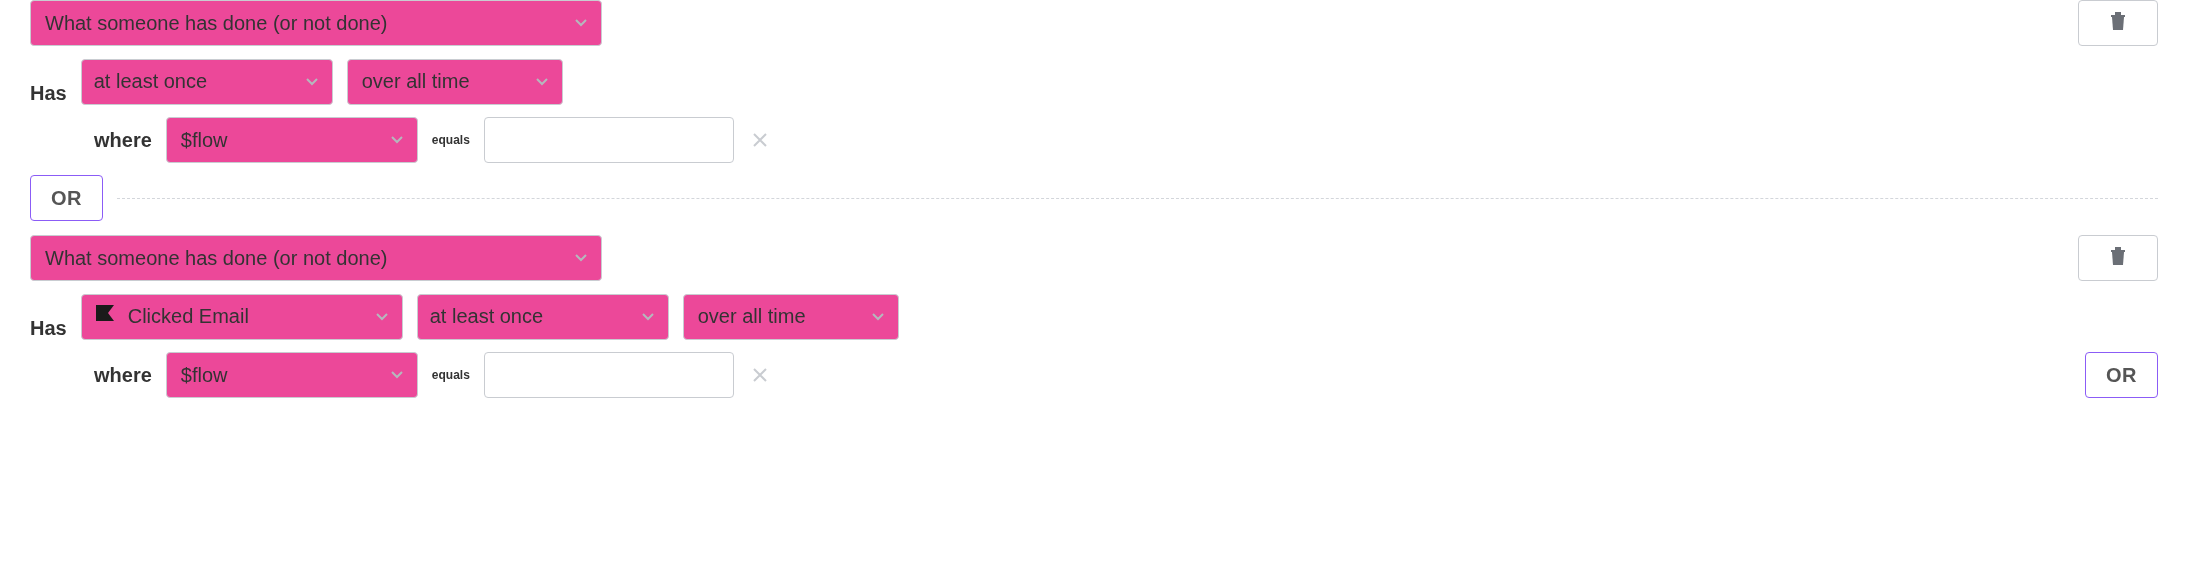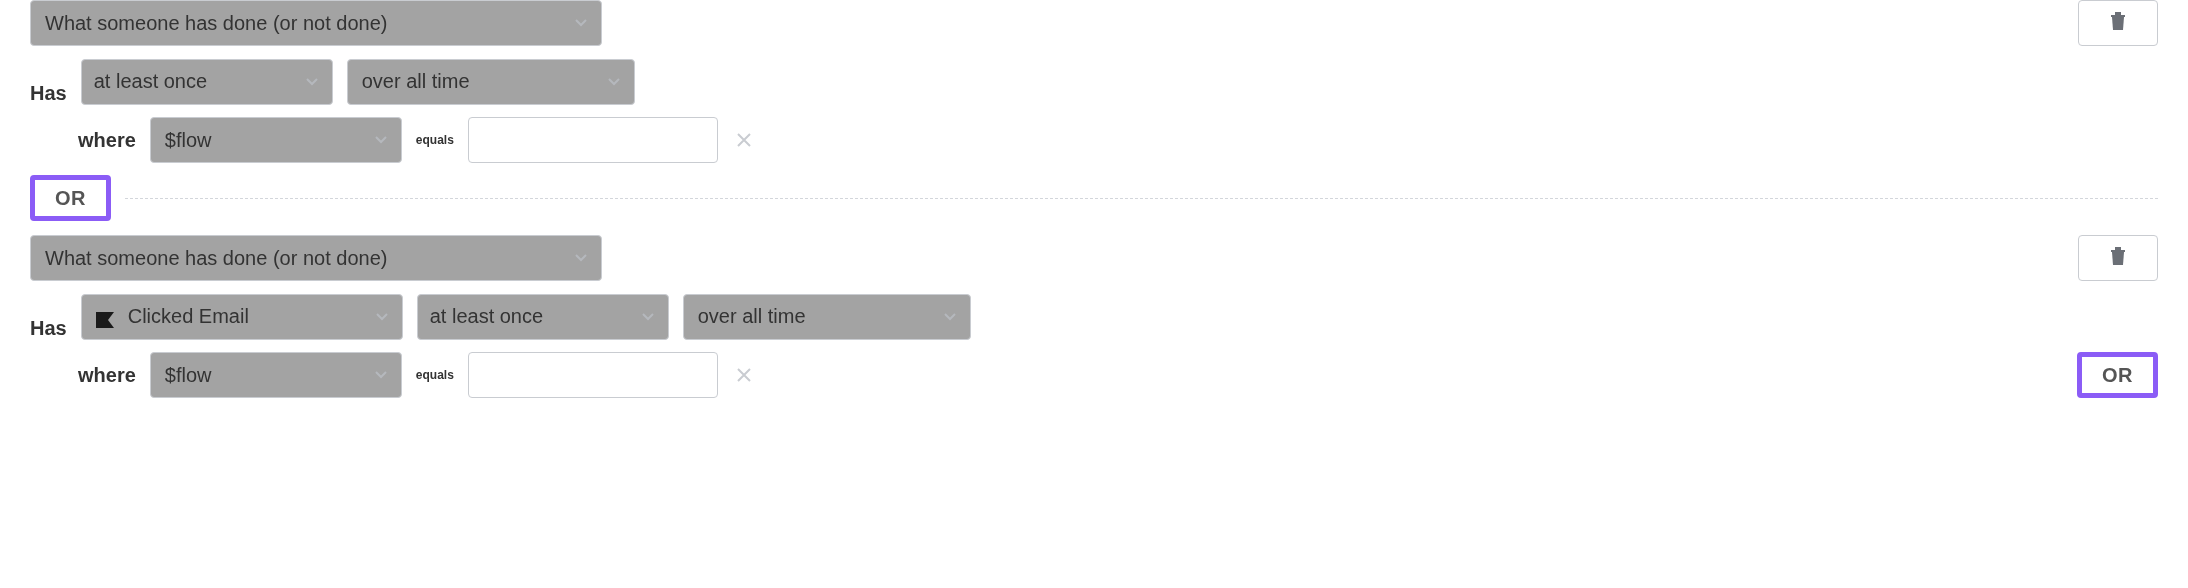--- a/index.html
+++ b/index.html
@@ -25,34 +25,34 @@
   .label {
     font-weight: 600;
     color: #333;
     font-size: 20px;
     margin-top: 24px;
   }
   .where-label {
     font-weight: 600;
     color: #333;
     font-size: 20px;
-    margin-left: 0;
+    margin-left: 16px;
   }
   .equals-label {
     font-weight: 600;
     color: #333;
     font-size: 12px;
   }
   .select {
     display: flex;
     align-items: center;
     justify-content: space-between;
     border: 1px solid #c9ccd1;
     border-radius: 4px;
-    background: #a3a3a3;
+    background: #ec4899;
     height: 46px;
     padding: 0 14px;
     cursor: pointer;
     position: relative;
   }
   .select .text {
     color: #333;
     font-size: 20px;
     white-space: nowrap;
     overflow: hidden;
@@ -65,21 +65,21 @@
   }
   .select .caret svg { display: block; }
   .select .flag-icon {
     margin-right: 12px;
     display: flex;
     align-items: center;
   }
   .select-wide { width: 572px; }
   .select-event { width: 322px; }
   .select-freq { width: 252px; padding-left: 12px; }
-  .select-time { width: 288px; }
+  .select-time { width: 216px; }
   .select-field { width: 252px; }
   .text-input {
     border: 1px solid #c9ccd1;
     border-radius: 4px;
     background: #fff;
     height: 46px;
     width: 250px;
     padding: 0 14px;
     font-size: 20px;
     color: #333;
@@ -90,21 +90,21 @@
     border-radius: 4px;
     background: #fff;
     height: 46px;
     width: 80px;
     display: flex;
     align-items: center;
     justify-content: center;
     cursor: pointer;
   }
   .btn-or {
-    border: 5px solid #8b5cf6;
+    border: 1px solid #8b5cf6;
     border-radius: 4px;
     background: #fff;
     height: 46px;
     padding: 0 20px;
     display: flex;
     align-items: center;
     justify-content: center;
     font-weight: 700;
     color: #555;
     font-size: 20px;
@@ -226,21 +226,21 @@
           <rect x="6" y="1" width="6" height="3"></rect>
           <path d="M3 6 L4 19 L14 19 L15 6 Z"></path>
         </svg>
       </span>
     </div>
   </div>
 
   <div class="row" style="margin-left:0;">
     <span class="label">Has</span>
     <div class="select select-event">
-      <span style="display:flex;align-items:flex-end;">
+      <span style="display:flex;align-items:flex-start;">
         <span class="flag-icon">
           <svg width="20" height="16" viewBox="0 0 20 16" fill="#1a1a1a">
             <path d="M0 0 L18 0 L12 8 L18 16 L0 16 Z"></path>
           </svg>
         </span>
         <span class="text">Clicked Email</span>
       </span>
       <span class="caret">
         <svg width="12" height="8" viewBox="0 0 12 8">
             <path d="M1 1 L6 6 L11 1" fill="none" stroke="#b5b8bd" stroke-width="2"></path>

